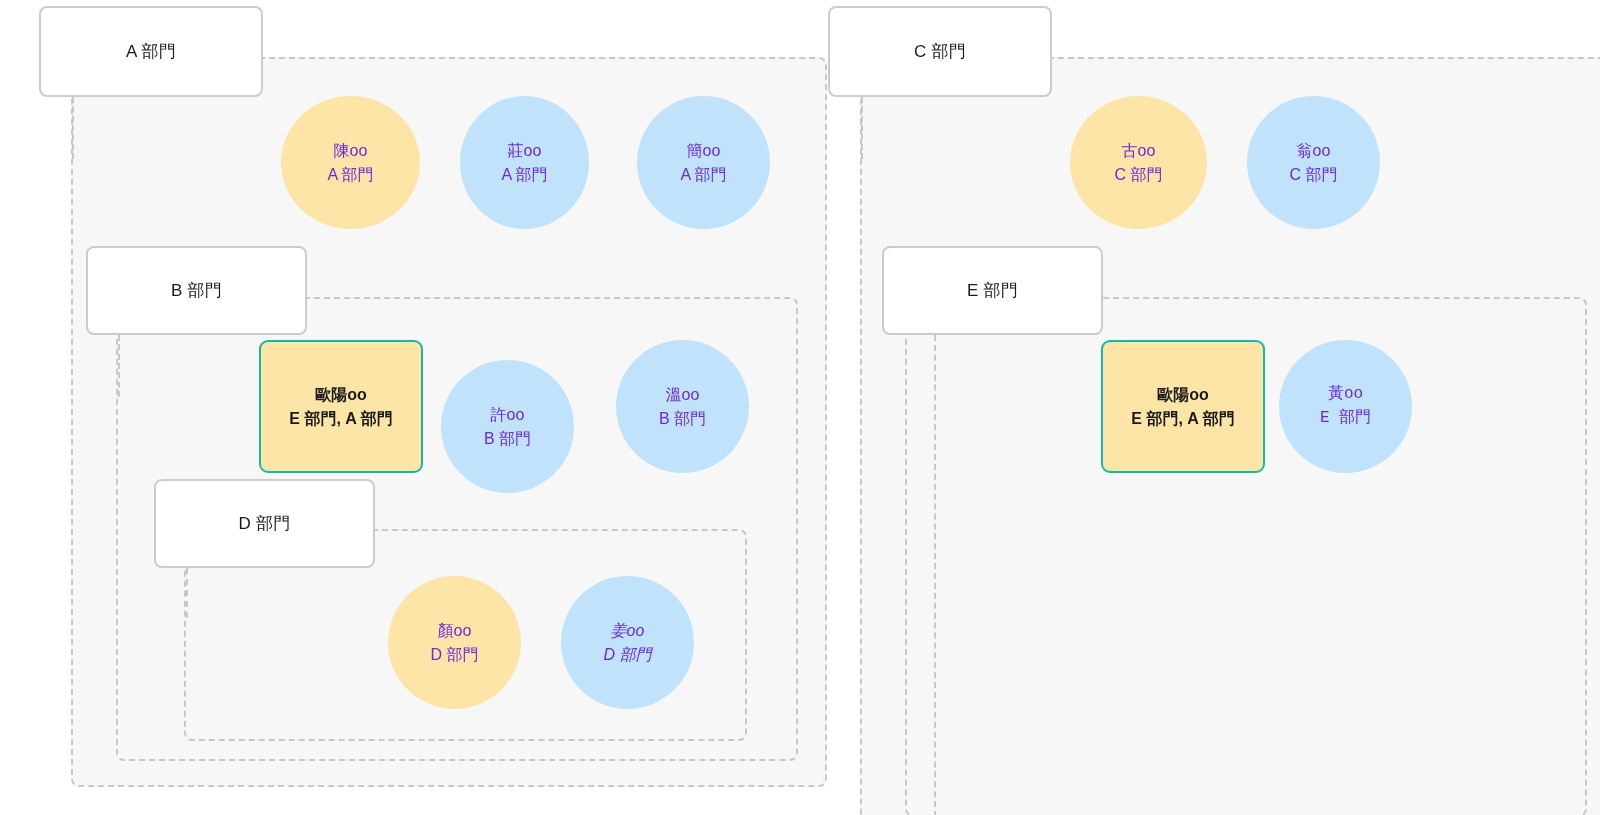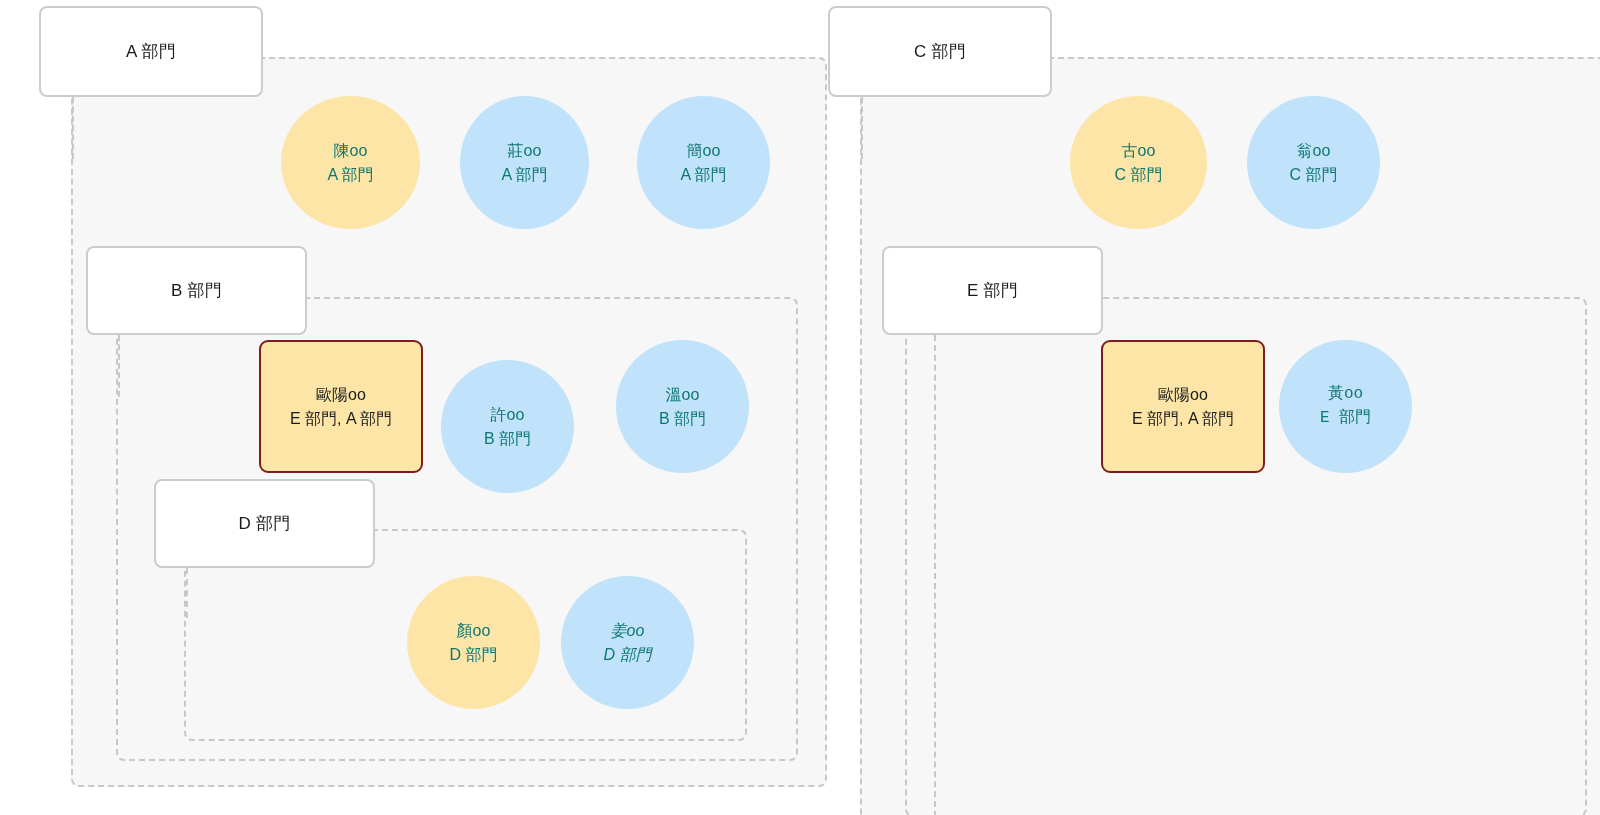--- a/index.html
+++ b/index.html
@@ -57,42 +57,43 @@
     position: absolute;
     box-sizing: border-box;
     border-radius: 50%;
     display: flex;
     flex-direction: column;
     align-items: center;
     justify-content: center;
     text-align: center;
     line-height: 1.45;
     font-size: 16px;
-    color: #0f766e;
+    color: #6d28d9;
     z-index: 4;
   }
   .node-circle.yellow { background: #fce5a7; }
   .node-circle.blue   { background: #c0e3fb; align-items: center; }
 
   
   .node-rect {
     position: absolute;
     box-sizing: border-box;
     border-radius: 9px;
     background: #fce5a7;
-    border: 2px solid #7f1d1d;
+    border: 2px solid #14b8a6;
     display: flex;
     flex-direction: column;
     align-items: center;
     justify-content: center;
     text-align: center;
     line-height: 1.45;
     font-size: 16px;
     color: #1a1a1a;
     z-index: 6;
+    font-weight: bold;
   }
 
   .node-name {}
   .node-sub  {}
 </style>
 </head>
 <body>
 
 <div id="canvas">
 
@@ -136,21 +137,21 @@
     <span class="node-sub">B 部門</span>
   </div>
 
   <div class="group-box" style="left:148px; top:529px; width:563px; height:212px;"></div>
 
   <div class="group-title" style="left:118px; top:479px; width:221px; height:89px;">
     <span>D 部門</span>
   </div>
   <div class="title-stem" style="left:150px; top:568px; height:50px;"></div>
 
-  <div class="node-circle yellow" style="left:371px; top:576px; width:133px; height:133px;">
+  <div class="node-circle yellow" style="left:352px; top:576px; width:133px; height:133px;">
     <span class="node-name">顏oo</span>
     <span class="node-sub">D 部門</span>
   </div>
   <div class="node-circle blue" style="left:525px; top:576px; width:133px; height:133px;font-style:italic;">
     <span class="node-name">姜oo</span>
     <span class="node-sub">D 部門</span>
   </div>
 
   <div class="group-box" style="left:824px; top:57px; width:760px; height:790px;"></div>
 

